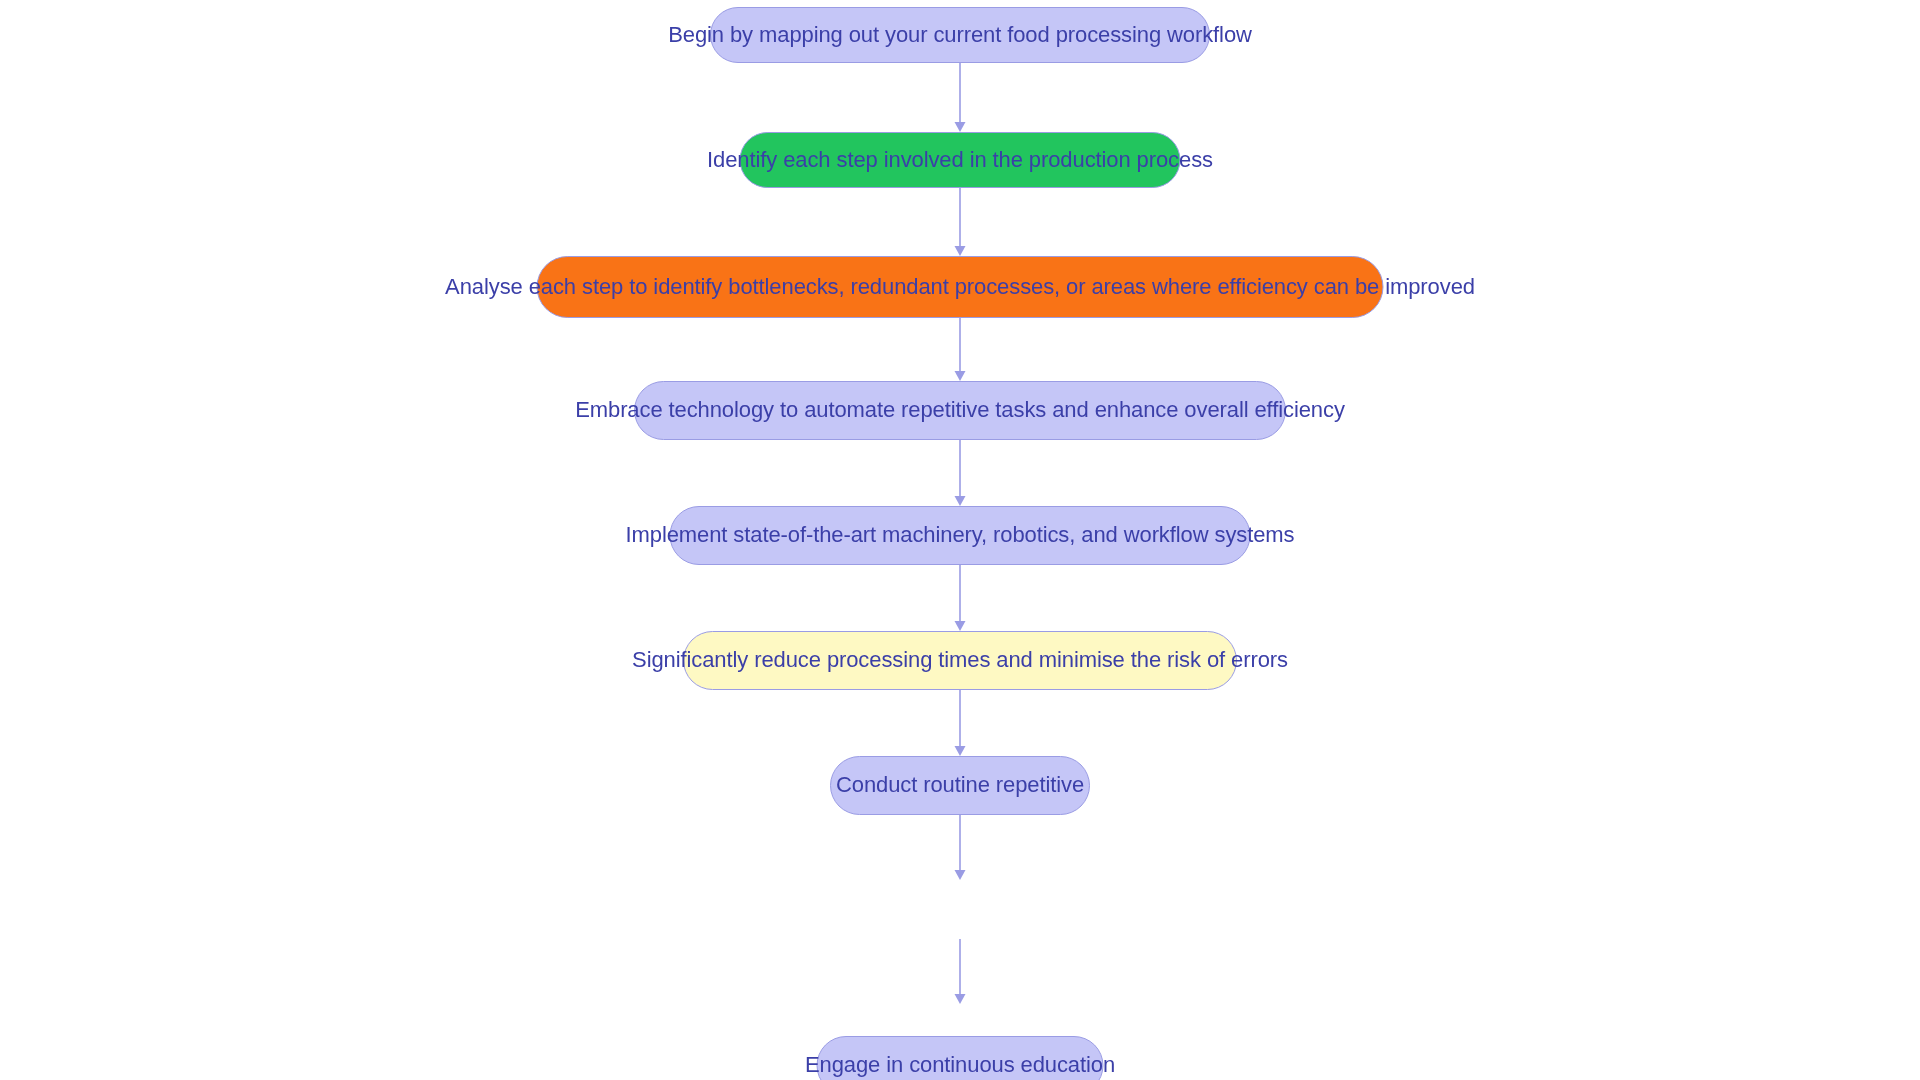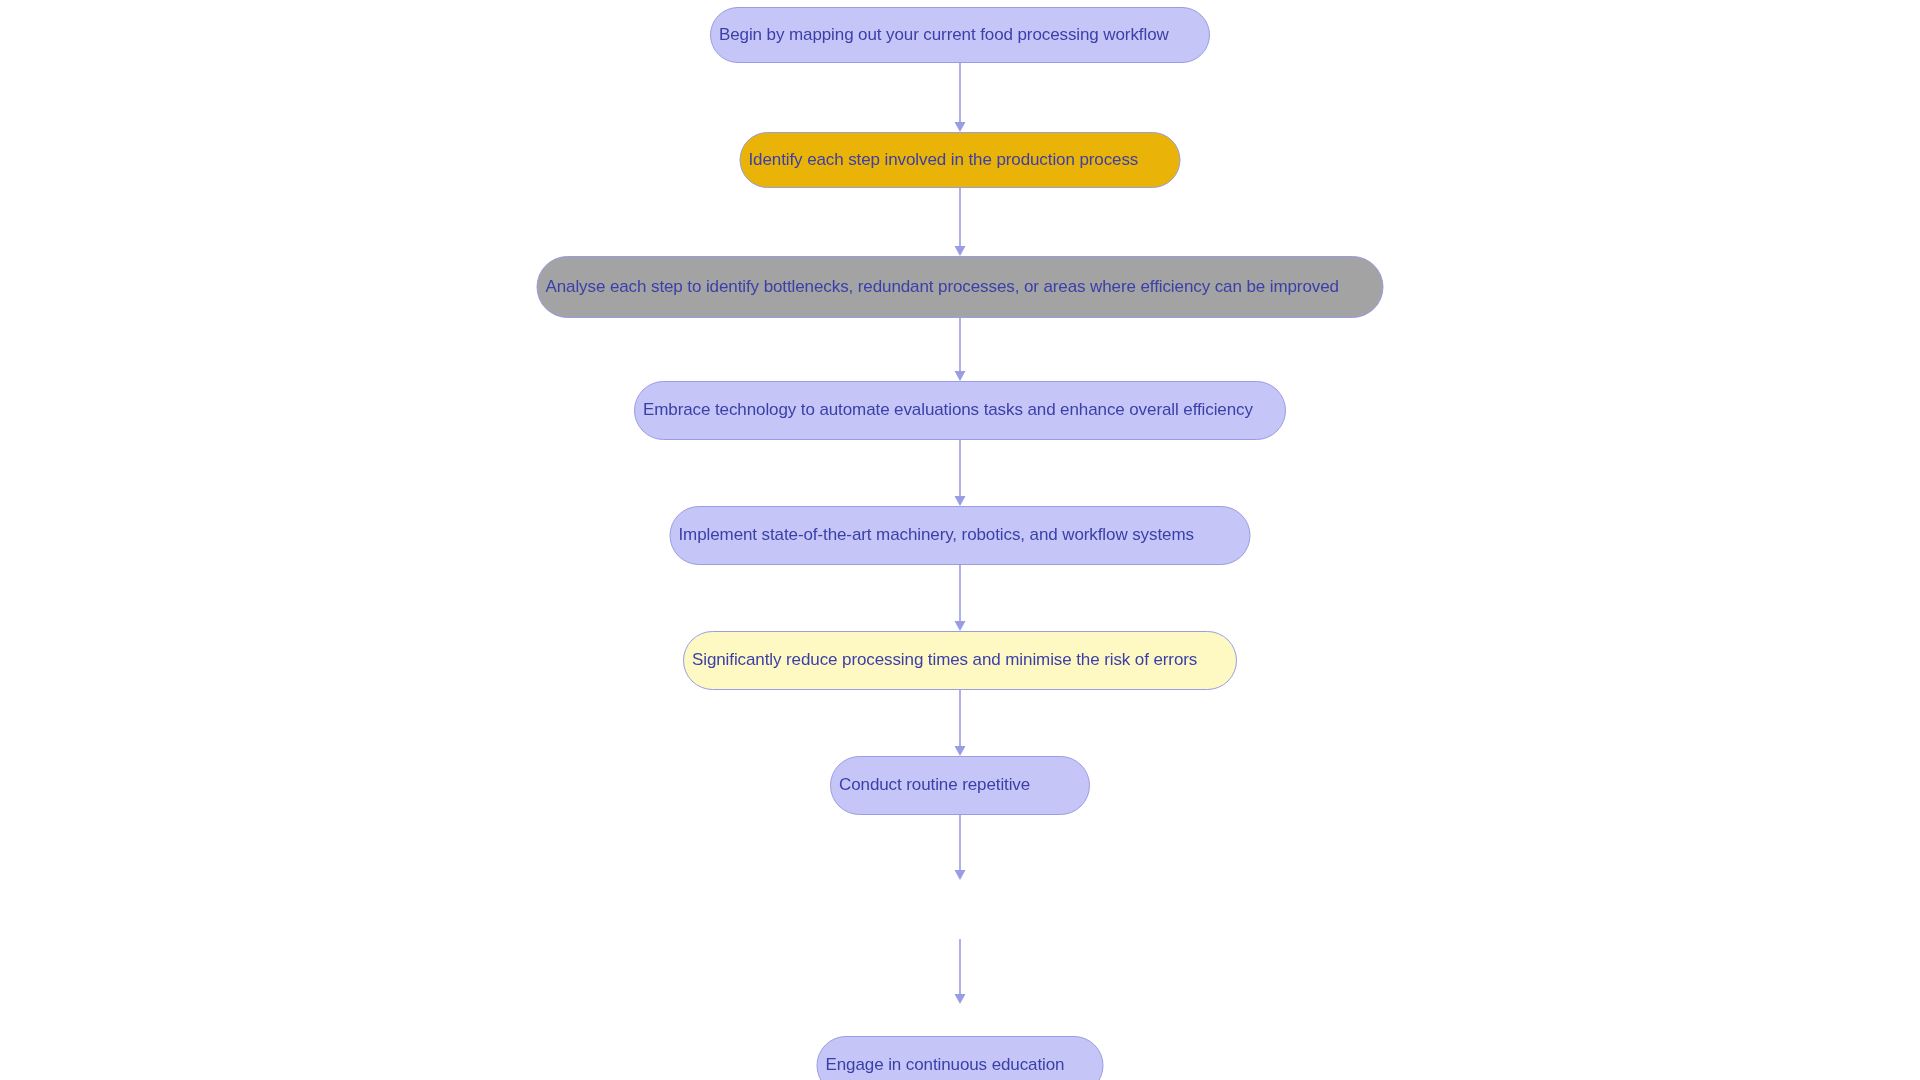--- a/index.html
+++ b/index.html
@@ -17,25 +17,26 @@
     width: 1920px;
     height: 1080px;
     background: #ffffff;
   }
 
   .flow-node {
     position: absolute;
     box-sizing: border-box;
     display: flex;
     align-items: center;
+    justify-content: center;
     background: #c5c6f7;
     border: 1.3px solid #9a9ce4;
     border-radius: 999px;
     color: #3b3fa8;
-    font-size: 17px;
+    font-size: 22px;
     font-family: "Liberation Sans", sans-serif;
     letter-spacing: -0.1px;
     white-space: nowrap;
     line-height: 1.2;
     text-align: center;
     transform: translateX(-50%);
   }
 
   .flow-node .node-text {
     padding: 0 8px;
@@ -103,28 +104,28 @@
   <div class="flow-edge" style="left: 960px; top: 939px; width: 18px; height: 65px;">
       <svg width="18" height="65" viewBox="0 0 18 65">
         <line x1="9" y1="0" x2="9" y2="56" stroke="#9a9ce4" stroke-width="1.6"></line>
         <polygon points="3.5,55 14.5,55 9,65" fill="#9a9ce4"></polygon>
       </svg>
     </div>
 
   <div class="flow-node" style="left: 960px; top: 7px; width: 500px; height: 56px; background: rgb(197, 198, 247); border-color: rgb(154, 156, 228); color: rgb(59, 63, 168);">
     <span class="node-text">Begin by mapping out your current food processing workflow</span>
   </div>
-  <div class="flow-node" style="left: 960px; top: 132px; width: 441px; height: 56px; background: #eab308; border-color: rgb(154, 156, 228); color: rgb(59, 63, 168);">
+  <div class="flow-node" style="left: 960px; top: 132px; width: 441px; height: 56px; background: #22c55e; border-color: rgb(154, 156, 228); color: rgb(59, 63, 168);">
     <span class="node-text">Identify each step involved in the production process</span>
   </div>
-  <div class="flow-node" style="left: 960px; top: 256px; width: 847px; height: 62px; background: #a3a3a3; border-color: rgb(154, 156, 228); color: rgb(59, 63, 168);">
+  <div class="flow-node" style="left: 960px; top: 256px; width: 847px; height: 62px; background: #f97316; border-color: rgb(154, 156, 228); color: rgb(59, 63, 168);">
     <span class="node-text">Analyse each step to identify bottlenecks, redundant processes, or areas where efficiency can be improved</span>
   </div>
   <div class="flow-node" style="left: 960px; top: 381px; width: 652px; height: 59px; background: rgb(197, 198, 247); border-color: rgb(154, 156, 228); color: rgb(59, 63, 168);">
-    <span class="node-text">Embrace technology to automate evaluations tasks and enhance overall efficiency</span>
+    <span class="node-text">Embrace technology to automate repetitive tasks and enhance overall efficiency</span>
   </div>
   <div class="flow-node" style="left: 960px; top: 506px; width: 581px; height: 59px; background: rgb(197, 198, 247); border-color: rgb(154, 156, 228); color: rgb(59, 63, 168);">
     <span class="node-text">Implement state-of-the-art machinery, robotics, and workflow systems</span>
   </div>
   <div class="flow-node" style="left: 960px; top: 631px; width: 554px; height: 59px; background: #fef9c3; border-color: rgb(154, 156, 228); color: rgb(59, 63, 168);">
     <span class="node-text">Significantly reduce processing times and minimise the risk of errors</span>
   </div>
   <div class="flow-node" style="left: 960px; top: 756px; width: 260px; height: 59px; background: rgb(197, 198, 247); border-color: rgb(154, 156, 228); color: rgb(59, 63, 168);">
     <span class="node-text">Conduct routine repetitive</span>
   </div>

